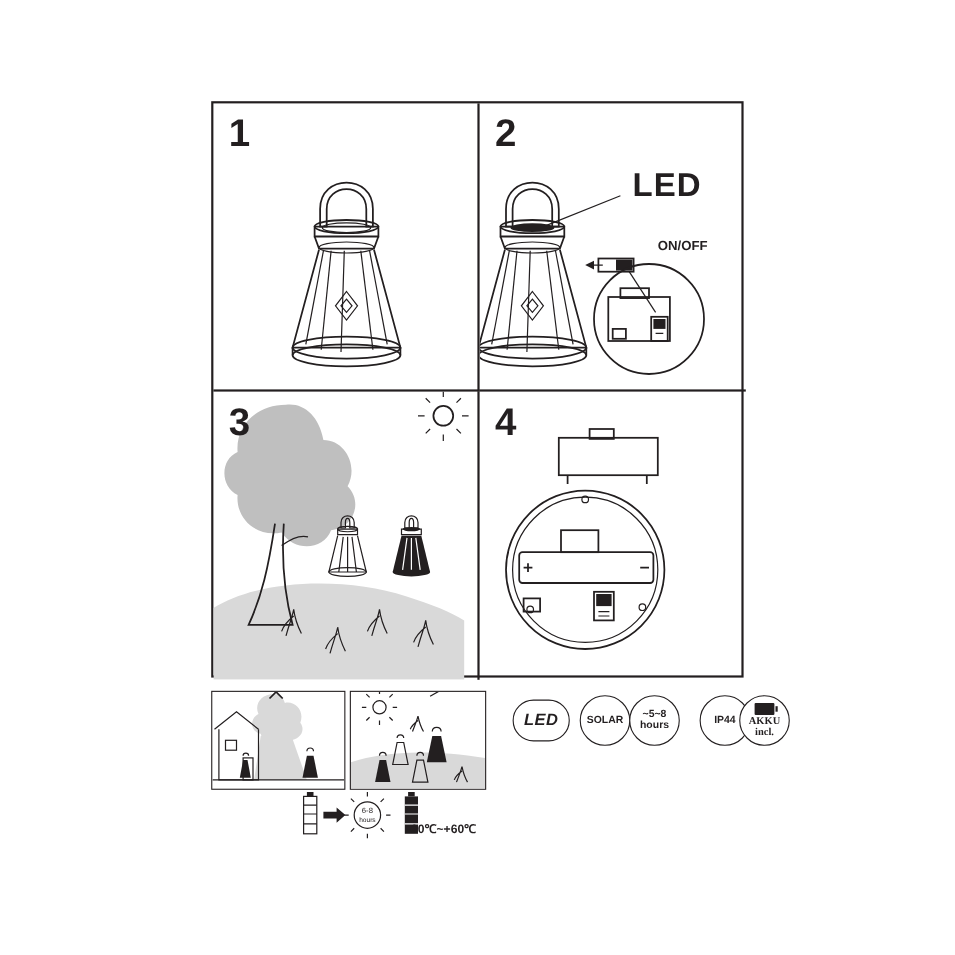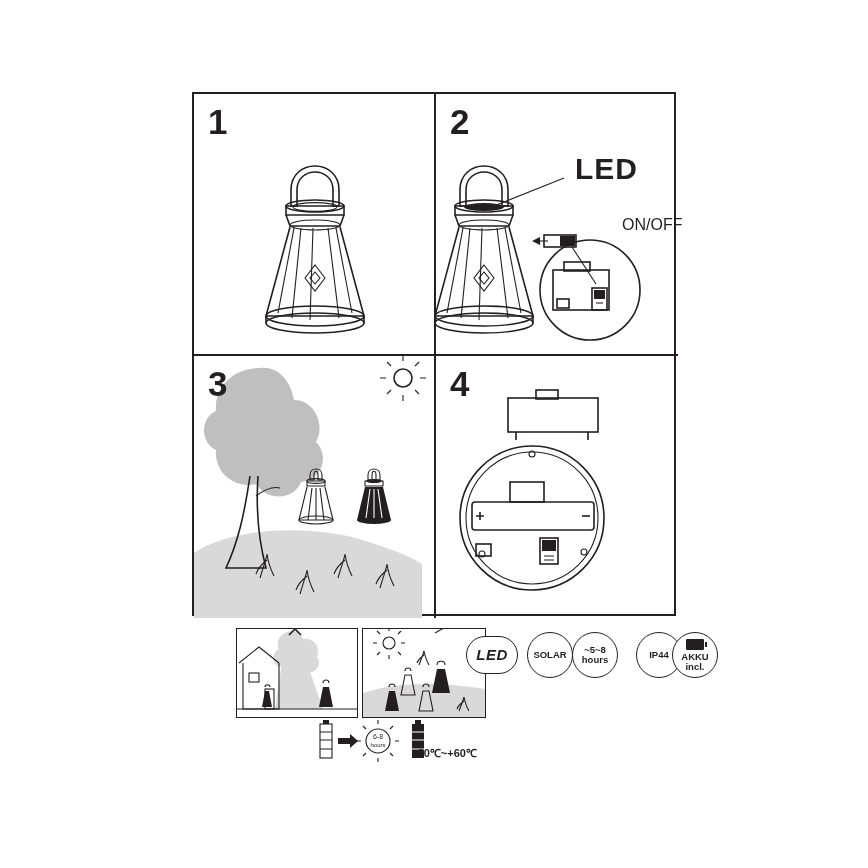--- a/index.html
+++ b/index.html
@@ -43,33 +43,32 @@
   .led-label{
     position:absolute;
     left:575px;top:152px;
     font-size:30px;
     font-weight:bold;
     letter-spacing:1px;
   }
   .onoff-label{
     position:absolute;
     left:598px;top:216px;
-    font-size:16px;
-    font-weight:normal;
-    margin-left:24px;
+    font-size:12px;
+    font-weight:bold;
   }
   .temp-label{
     position:absolute;
     left:370px;top:745px;
     font-size:11px;
     font-weight:bold;
   }
 
   
-  .bstrip{position:absolute;left:192px;top:628px;width:296px;height:90px;margin-left:44px;}
+  .bstrip{position:absolute;left:192px;top:628px;width:296px;height:90px;}
   .bp{
     position:absolute;box-sizing:border-box;
     border:1.6px solid #231f20;overflow:hidden;background:#fff;
   }
   .bp-a{left:0;top:0;width:122px;height:90px;}
   .bp-b{left:126px;top:0;width:124px;height:90px;}
 
   
   .badges{position:absolute;left:466px;top:630px;width:210px;height:56px;}
   .badge{
@@ -85,21 +84,21 @@
   }
   .badge-led .txt{
     font-style:italic;font-weight:bold;font-size:15px;letter-spacing:.5px;
   }
   .badge-round{
     width:46px;height:46px;border-radius:50%;top:2px;
   }
   .b2{left:61px;}
   .b3{left:106px;}
   .b4{left:170px;}
-  .b5{left:206px;}
+  .b5{left:206px;font-family:Liberation Serif, serif;}
   .badge-round .l1{font-size:9.5px;}
   .badge-round .l2{font-size:9.5px;}
   .akku-ico{
     width:18px;height:11px;background:#231f20;position:relative;margin-bottom:2px;border-radius:1px;
   }
   .akku-ico:after{
     content:"";position:absolute;right:-3px;top:3px;width:2.5px;height:5px;background:#231f20;
   }
 
   svg{display:block;}

